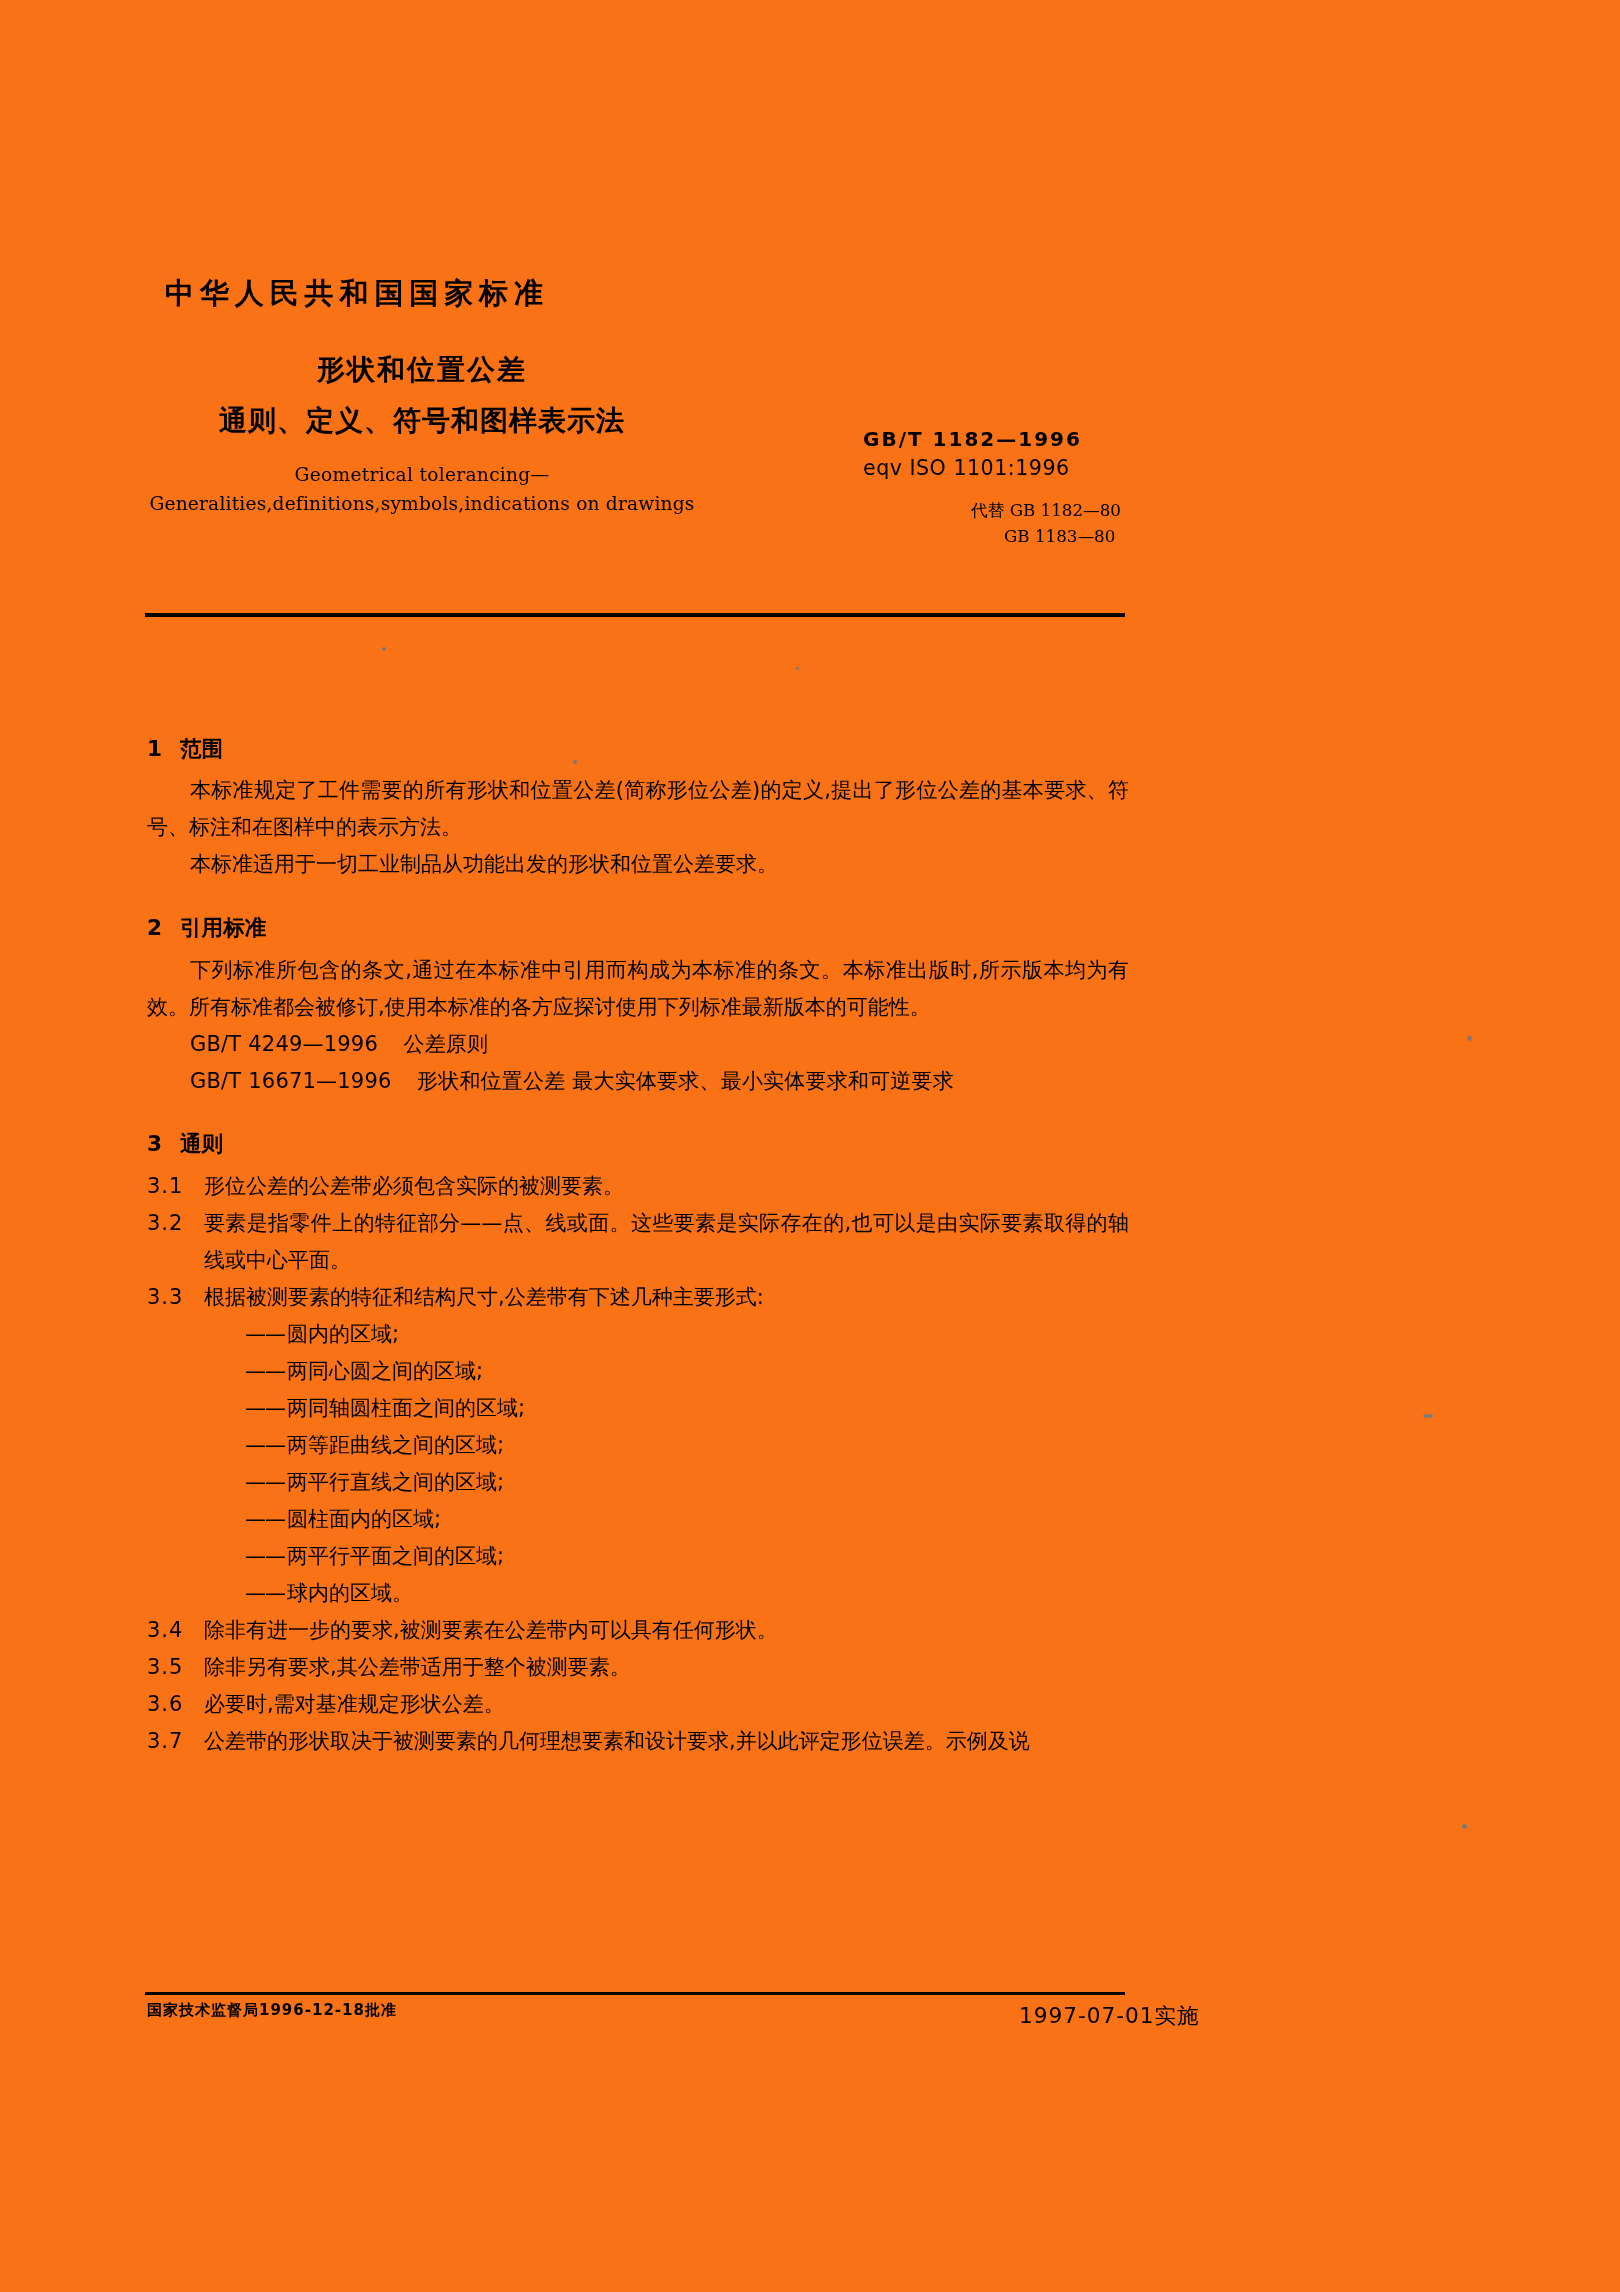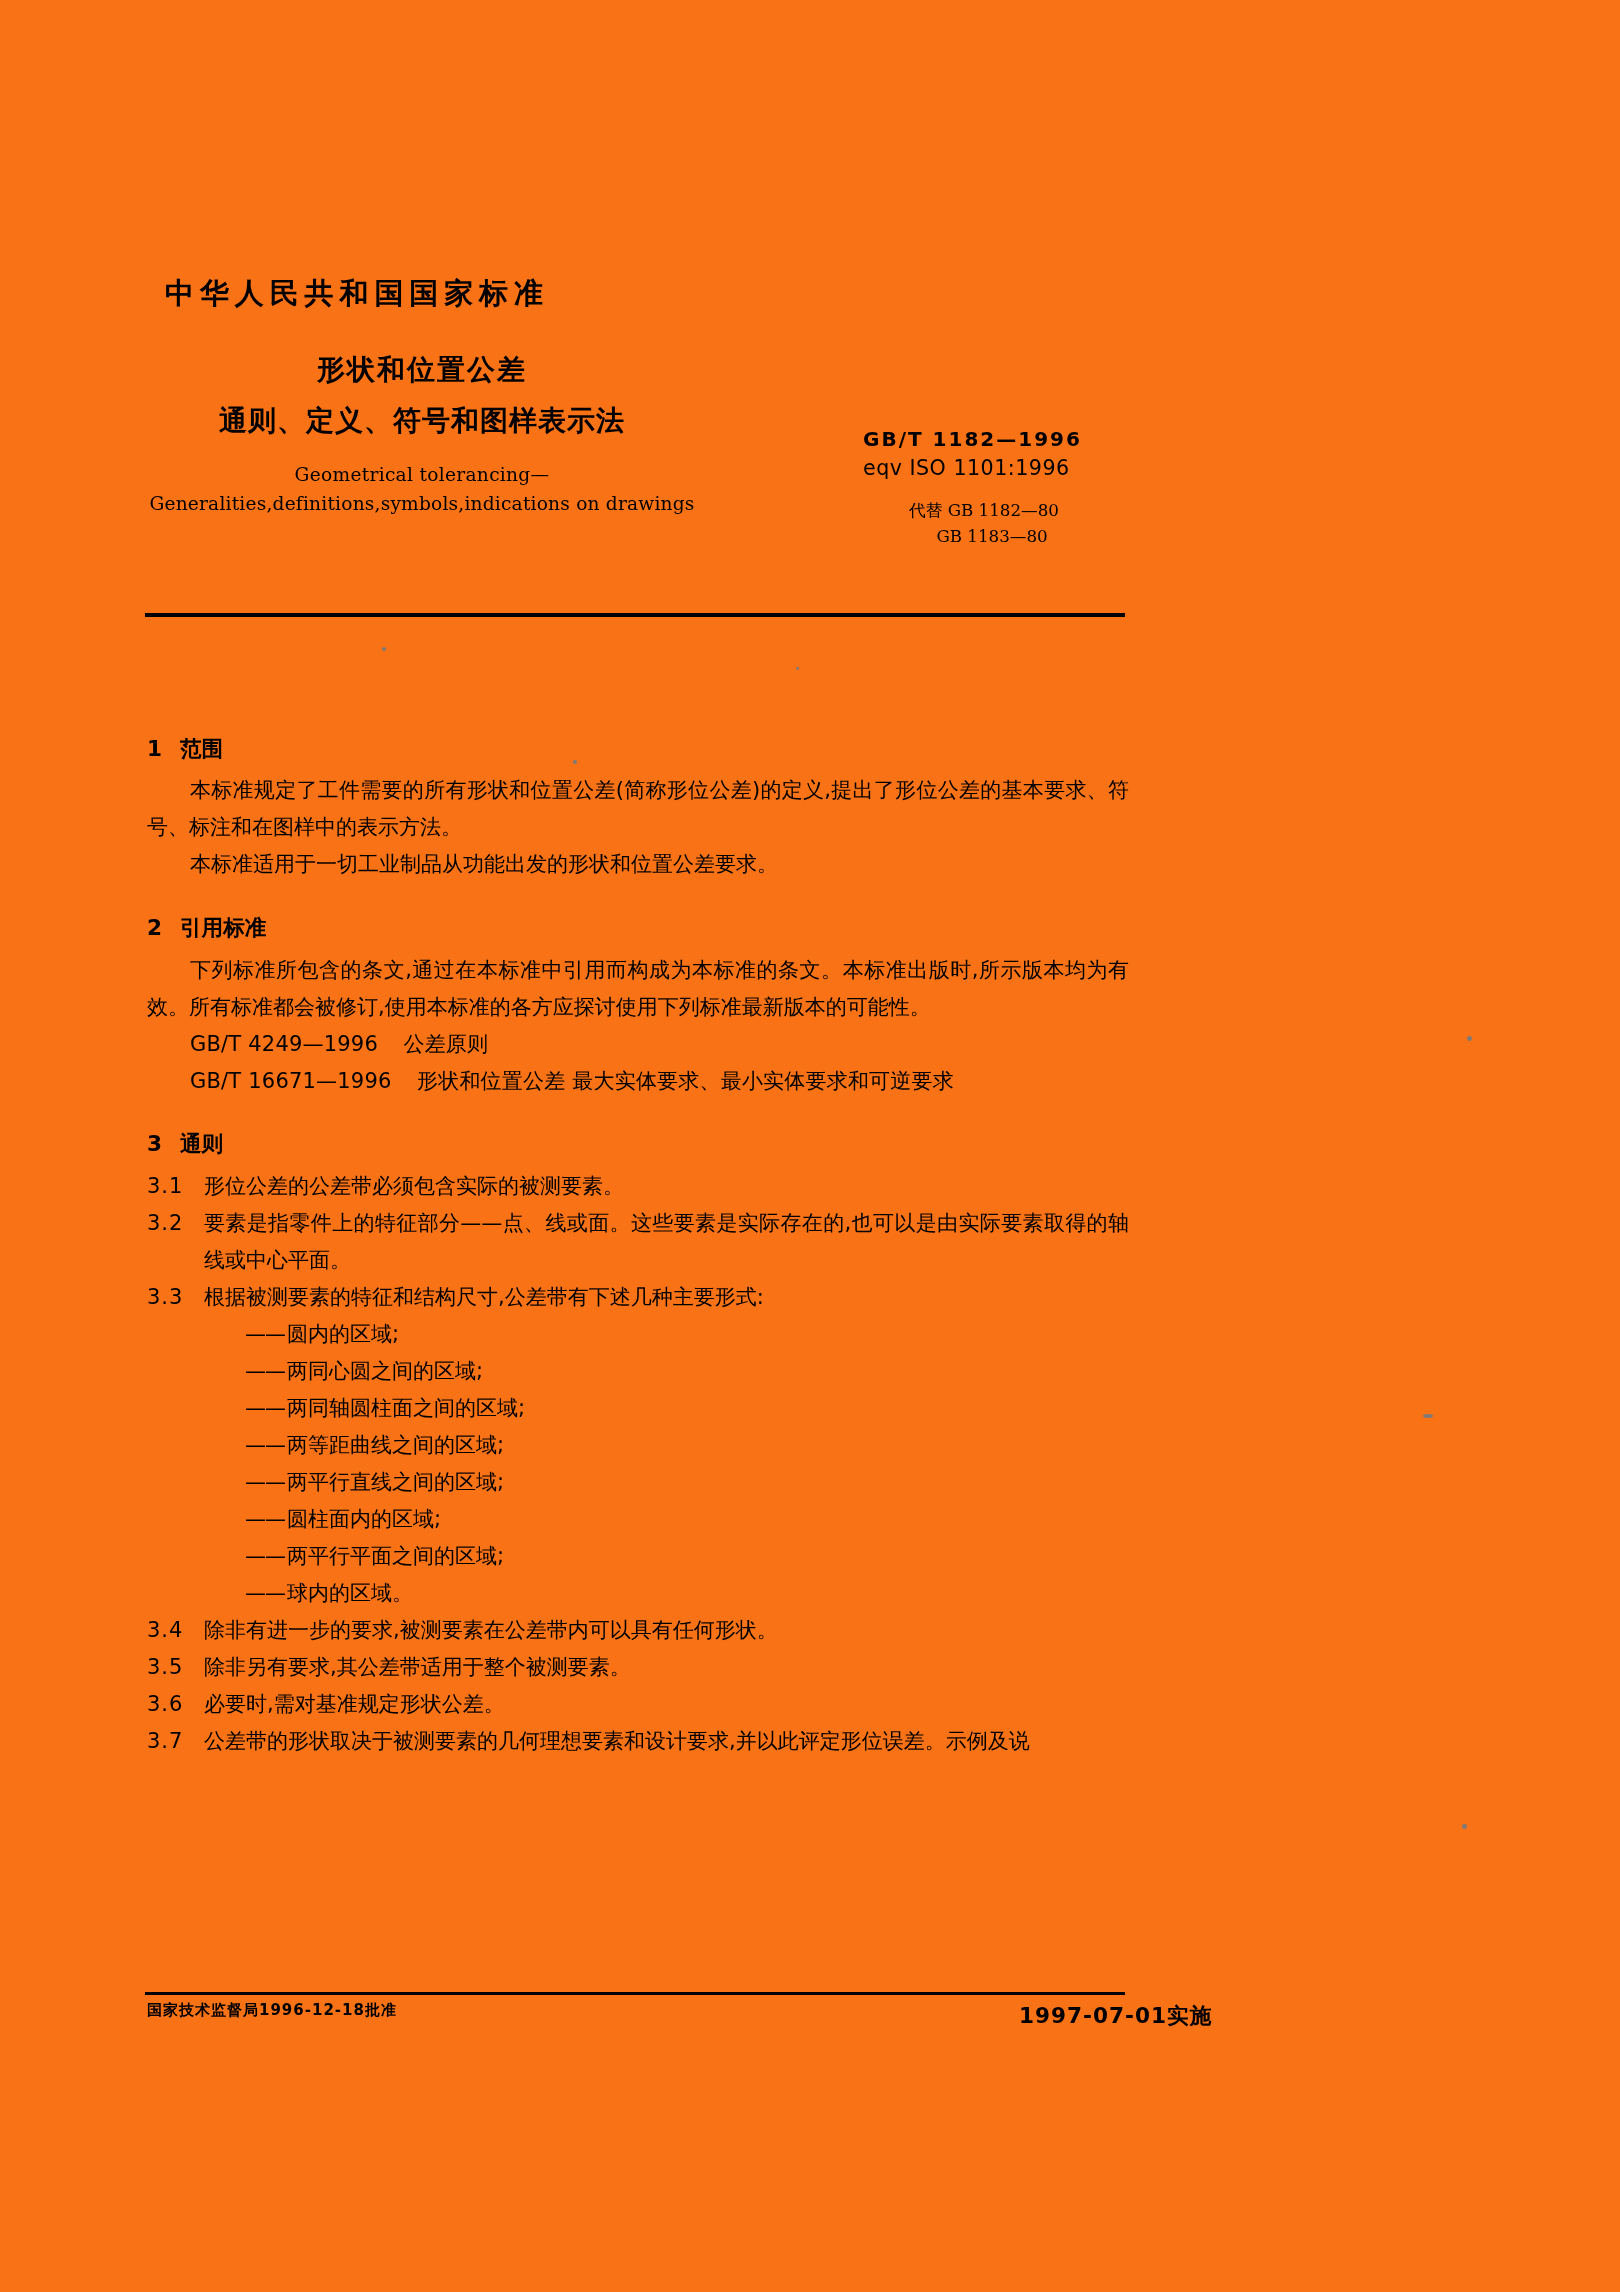--- a/index.html
+++ b/index.html
@@ -78,25 +78,26 @@
     font-family: "DejaVu Sans", "Liberation Sans", sans-serif;
   }
   .std-eqv {
     font-size: 20.6px;
     font-weight: normal;
     margin-top: 4.9px;
     letter-spacing: 0.5px;
   }
   .replaces {
     position: absolute;
-    left: 909px;
+    left: 971px;
     top: 498px;
     font-size: 16.7px;
     line-height: 25.5px;
     font-family: "DejaVu Serif", "Liberation Serif", serif;
+    text-align: center;
   }
   .replaces div:nth-child(2) {
     margin-left: 27.4px;
   }
 
   .rule {
     position: absolute;
     left: 145px;
     top: 613px;
     width: 980px;
@@ -173,21 +174,21 @@
     top: 2001px;
     font-size: 15px;
     font-weight: bold;
     letter-spacing: 1px;
   }
   .footer-right {
     position: absolute;
     left: 1019px;
     top: 2001px;
     font-size: 21.6px;
-    font-weight: bold;
+    font-weight: normal;
     letter-spacing: 1px;
   }
 
   .speck {
     position: absolute;
     background: #7a7a7a;
     border-radius: 50%;
   }
 </style>
 </head>

